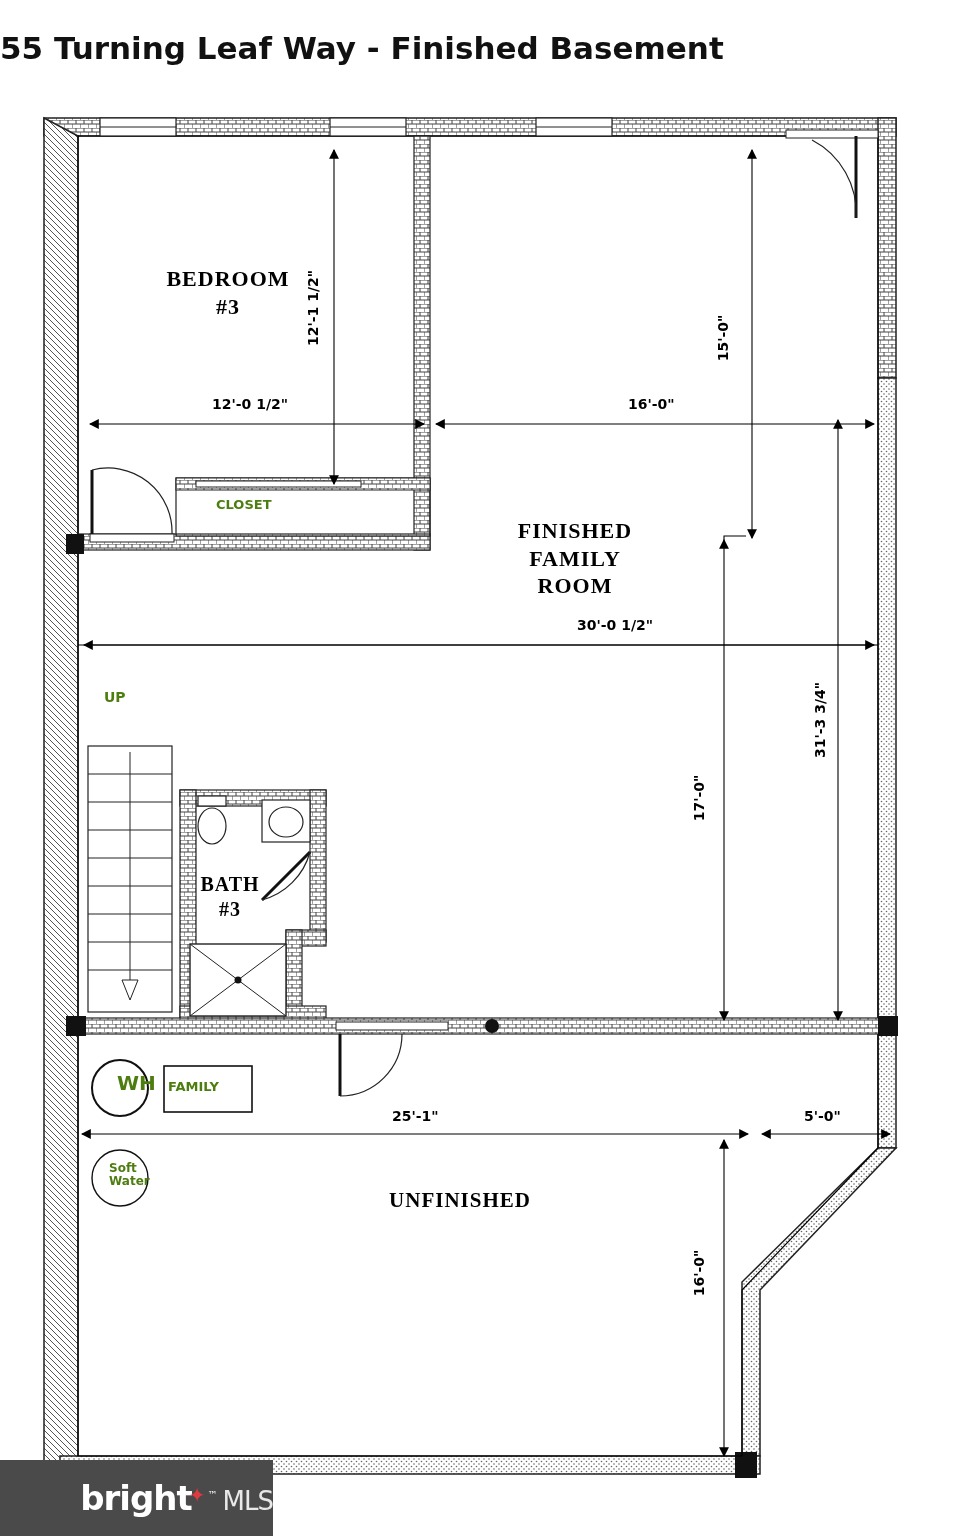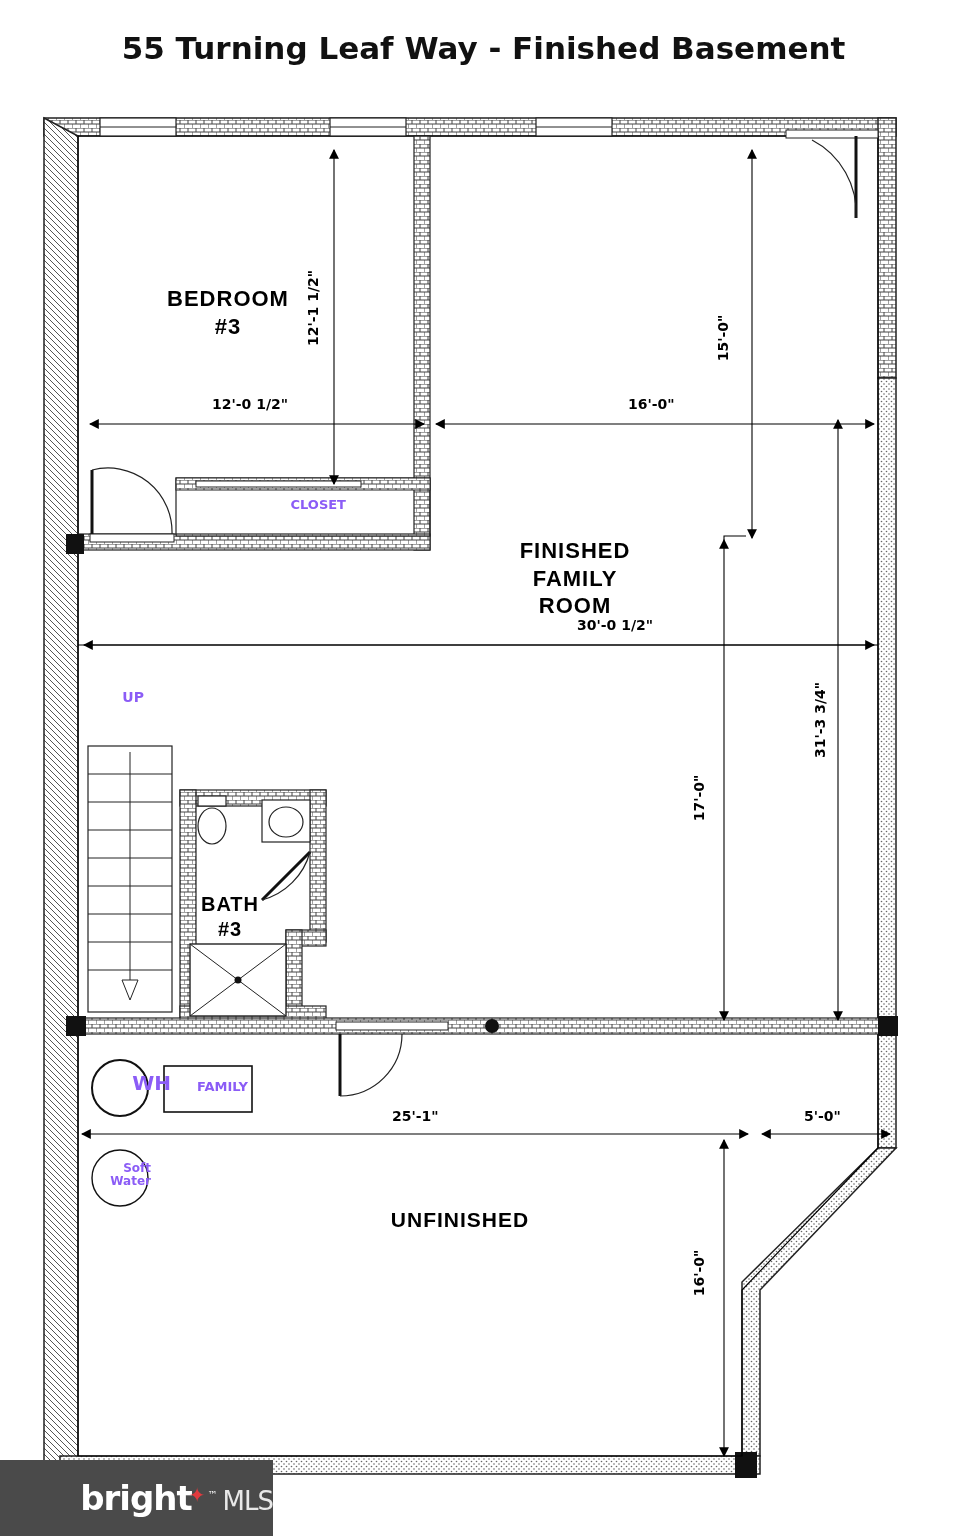--- a/index.html
+++ b/index.html
@@ -18,56 +18,54 @@
     position: absolute;
     left: 0; top: 0;
     width: 967px;
     height: 1536px;
   }
   .title {
     position: absolute;
     left: 0;
     top: 30px;
     width: 967px;
-    text-align: center;
     font-family: "DejaVu Sans", sans-serif;
     font-size: 31px;
     font-weight: bold;
     color: #111111;
     letter-spacing: 0px;
   }
   .room-label {
     position: absolute;
-    font-family: Liberation Sans, sans-serif;
+    font-family: Liberation Serif, serif;
     font-weight: bold;
     color: #000000;
     text-align: center;
     line-height: 1.25;
     letter-spacing: 1px;
     white-space: pre-line;
-    margin-top: 20px;
   }
   .dim-label {
     position: absolute;
     font-family: "DejaVu Sans", sans-serif;
     font-weight: bold;
     font-size: 14px;
     color: #000000;
     white-space: nowrap;
   }
   .dim-vert {
     transform-origin: 50% 50%;
   }
   .small-label {
     position: absolute;
     font-family: "DejaVu Sans", sans-serif;
     font-weight: bold;
     font-size: 13px;
-    color: #8b5cf6;
-    text-align: right;
+    color: #4d7c0f;
+    text-align: left;
     white-space: pre-line;
     line-height: 1.1;
   }
   .watermark {
     position: absolute;
     left: 0;
     bottom: 0;
     width: 254px;
     height: 76px;
     background: #4a4a4a;
@@ -241,21 +239,21 @@
 FAMILY
 ROOM</div>
 <div class="room-label" style="left:160px; top:872px; width:140px; font-size:20px;">BATH
 #3</div>
 <div class="room-label" style="left:330px; top:1187px; width:260px; font-size:21px;">UNFINISHED</div>
 
 <div class="small-label" style="left:216px; top:498px; width:130px; font-size:13px;">CLOSET</div>
 <div class="small-label" style="left:104px; top:690px; width:40px; font-size:14px;">UP</div>
 <div class="small-label" style="left:93px; top:1072px; width:54px; font-size:20px;padding-left:24px;">WH</div>
 <div class="small-label" style="left:168px; top:1080px; width:80px; font-size:13px;">FAMILY</div>
-<div class="small-label" style="left:97px; top:1162px; width:54px; font-size:12px;">Soft
+<div class="small-label" style="left:109px; top:1162px; width:54px; font-size:12px;">Soft
 Water</div>
 
 <div class="dim-label" style="left:212px; top:396px;">12'-0 1/2"</div>
 <div class="dim-label" style="left:628px; top:396px;">16'-0"</div>
 <div class="dim-label" style="left:577px; top:617px;">30'-0 1/2"</div>
 <div class="dim-label" style="left:392px; top:1108px;">25'-1"</div>
 <div class="dim-label" style="left:804px; top:1108px;">5'-0"</div>
 
 <div class="dim-label dim-vert" style="left:275px; top:300px; transform: rotate(-90deg);">12'-1 1/2"</div>
 <div class="dim-label dim-vert" style="left:700px; top:330px; transform: rotate(-90deg);">15'-0"</div>

